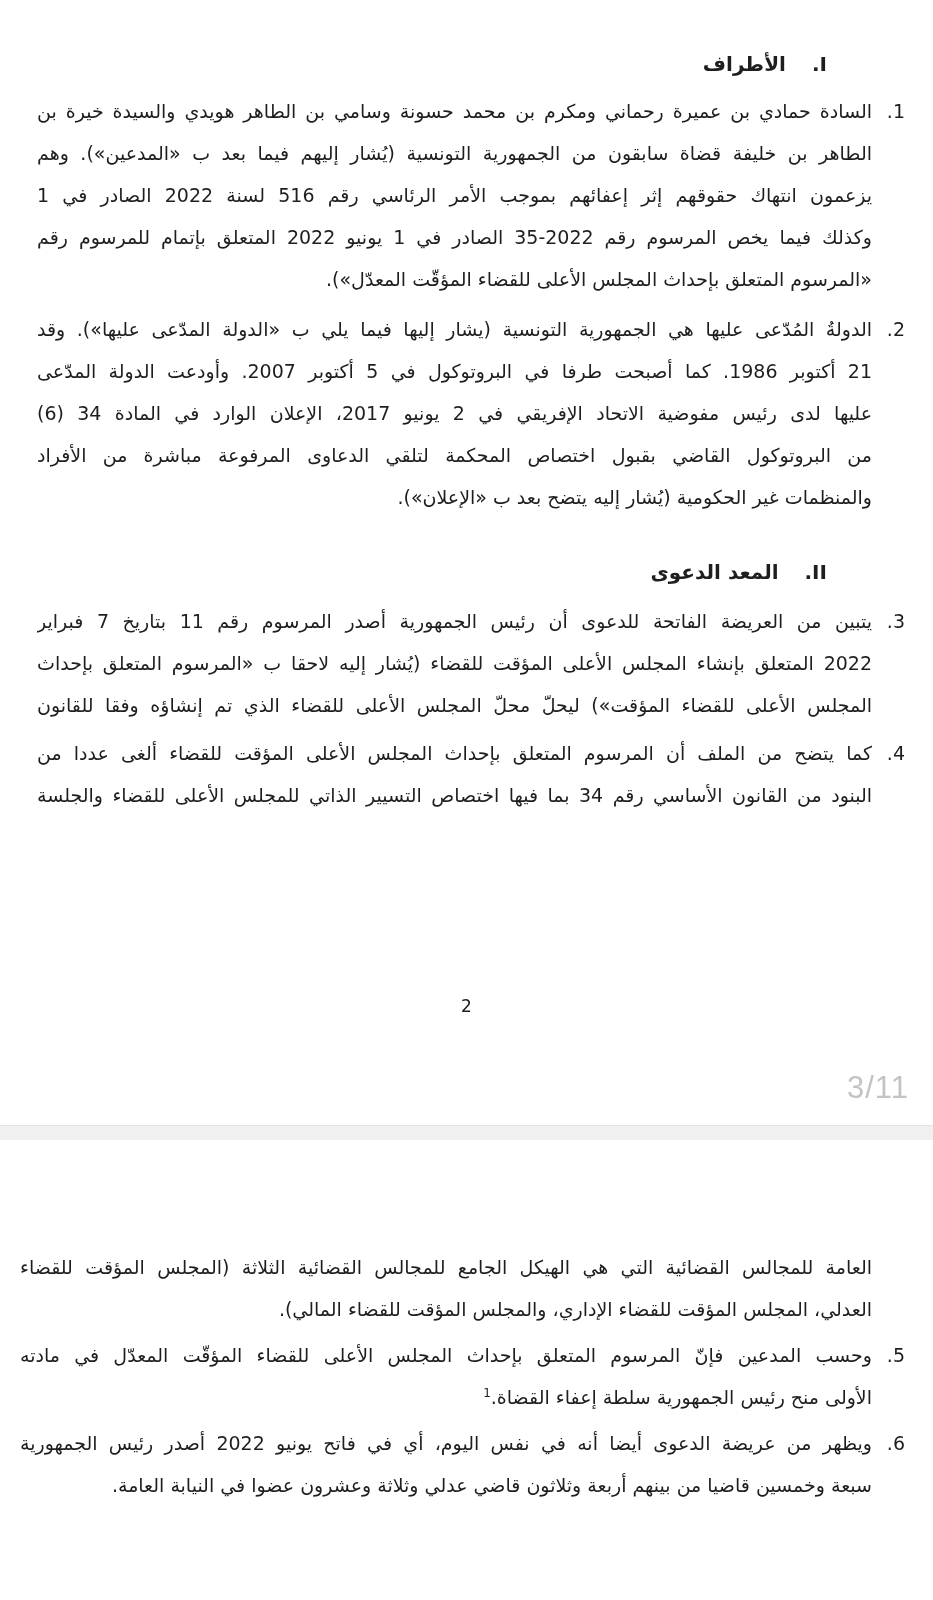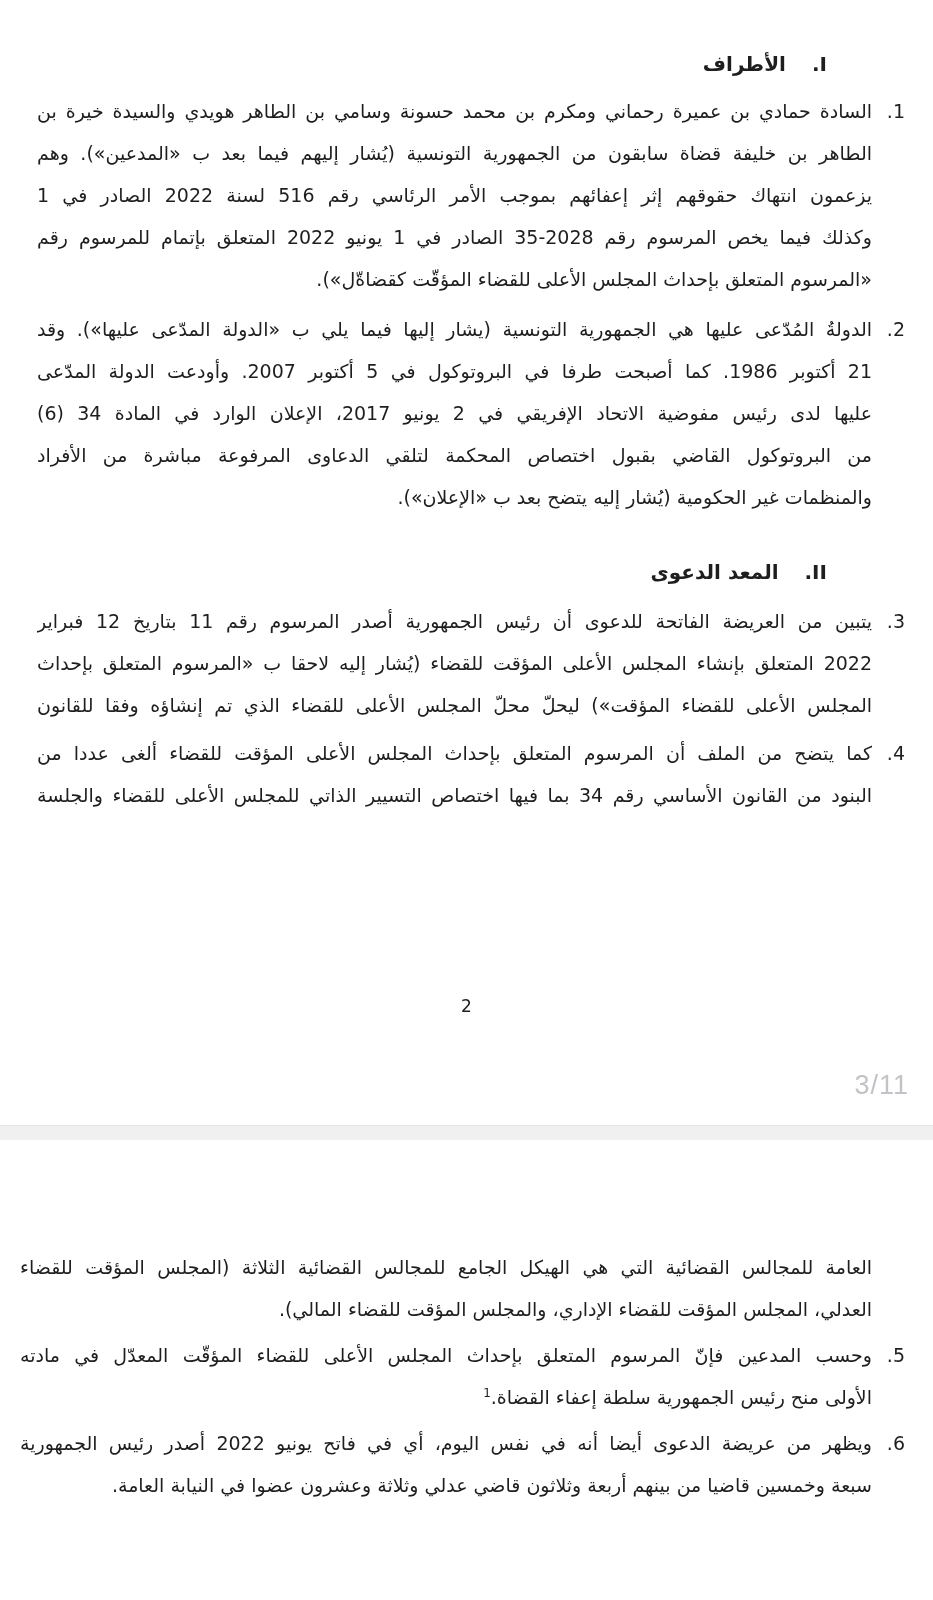--- a/index.html
+++ b/index.html
@@ -42,21 +42,21 @@
     background: #f0f0f1;
     border-top: 1px solid #e4e4e6;
     border-bottom: 1px solid #e0e0e2;
     box-sizing: border-box;
   }
   .page-indicator {
     position: absolute;
     top: 1070px;
     right: 24px;
     font-family: "Liberation Sans", sans-serif;
-    font-size: 27px;
+    font-size: 31px;
     letter-spacing: 1px;
     color: #c1c3c7;
   }
   .heading {
     direction: rtl;
     display: flex;
     gap: 26px;
     margin-right: 78px;
     font-weight: bold;
     font-size: 20px;
@@ -123,41 +123,41 @@
     <div class="heading" id="heading1">
       <span class="h-num">I.</span>
       <span class="h-title">الأطراف</span>
     </div>
 
     <div class="para" id="para1">
       <span class="p-num">1.</span>
       <div class="line">السادة حمادي بن عميرة رحماني ومكرم بن محمد حسونة وسامي بن الطاهر هويدي والسيدة خيرة بن</div>
       <div class="line">الطاهر بن خليفة قضاة سابقون من الجمهورية التونسية (يُشار إليهم فيما بعد ب «المدعين»). وهم</div>
       <div class="line">يزعمون انتهاك حقوقهم إثر إعفائهم بموجب الأمر الرئاسي رقم 516 لسنة 2022 الصادر في 1</div>
-      <div class="line">وكذلك فيما يخص المرسوم رقم 2028-35 الصادر في 1 يونيو 2022 المتعلق بإتمام للمرسوم رقم</div>
-      <div class="line last">«المرسوم المتعلق بإحداث المجلس الأعلى للقضاء المؤقّت كقضاةّل»).</div>
+      <div class="line">وكذلك فيما يخص المرسوم رقم 2022-35 الصادر في 1 يونيو 2022 المتعلق بإتمام للمرسوم رقم</div>
+      <div class="line last">«المرسوم المتعلق بإحداث المجلس الأعلى للقضاء المؤقّت المعدّل»).</div>
     </div>
 
     <div class="para" id="para2">
       <span class="p-num">2.</span>
       <div class="line">الدولةُ المُدّعى عليها هي الجمهورية التونسية (يشار إليها فيما يلي ب «الدولة المدّعى عليها»). وقد</div>
       <div class="line">21 أكتوبر 1986. كما أصبحت طرفا في البروتوكول في 5 أكتوبر 2007. وأودعت الدولة المدّعى</div>
       <div class="line">عليها لدى رئيس مفوضية الاتحاد الإفريقي في 2 يونيو 2017، الإعلان الوارد في المادة 34 (6)</div>
       <div class="line">من البروتوكول القاضي بقبول اختصاص المحكمة لتلقي الدعاوى المرفوعة مباشرة من الأفراد</div>
       <div class="line last">والمنظمات غير الحكومية (يُشار إليه يتضح بعد ب «الإعلان»).</div>
     </div>
 
     <div class="heading" id="heading2">
       <span class="h-num">II.</span>
       <span class="h-title">المعد الدعوى</span>
     </div>
 
     <div class="para" id="para3">
       <span class="p-num">3.</span>
-      <div class="line">يتبين من العريضة الفاتحة للدعوى أن رئيس الجمهورية أصدر المرسوم رقم 11 بتاريخ 12 فبراير</div>
+      <div class="line">يتبين من العريضة الفاتحة للدعوى أن رئيس الجمهورية أصدر المرسوم رقم 11 بتاريخ 7 فبراير</div>
       <div class="line">2022 المتعلق بإنشاء المجلس الأعلى المؤقت للقضاء (يُشار إليه لاحقا ب «المرسوم المتعلق بإحداث</div>
       <div class="line">المجلس الأعلى للقضاء المؤقت») ليحلّ محلّ المجلس الأعلى للقضاء الذي تم إنشاؤه وفقا للقانون</div>
     </div>
 
     <div class="para" id="para4">
       <span class="p-num">4.</span>
       <div class="line">كما يتضح من الملف أن المرسوم المتعلق بإحداث المجلس الأعلى المؤقت للقضاء ألغى عددا من</div>
       <div class="line">البنود من القانون الأساسي رقم 34 بما فيها اختصاص التسيير الذاتي للمجلس الأعلى للقضاء والجلسة</div>
     </div>
 

